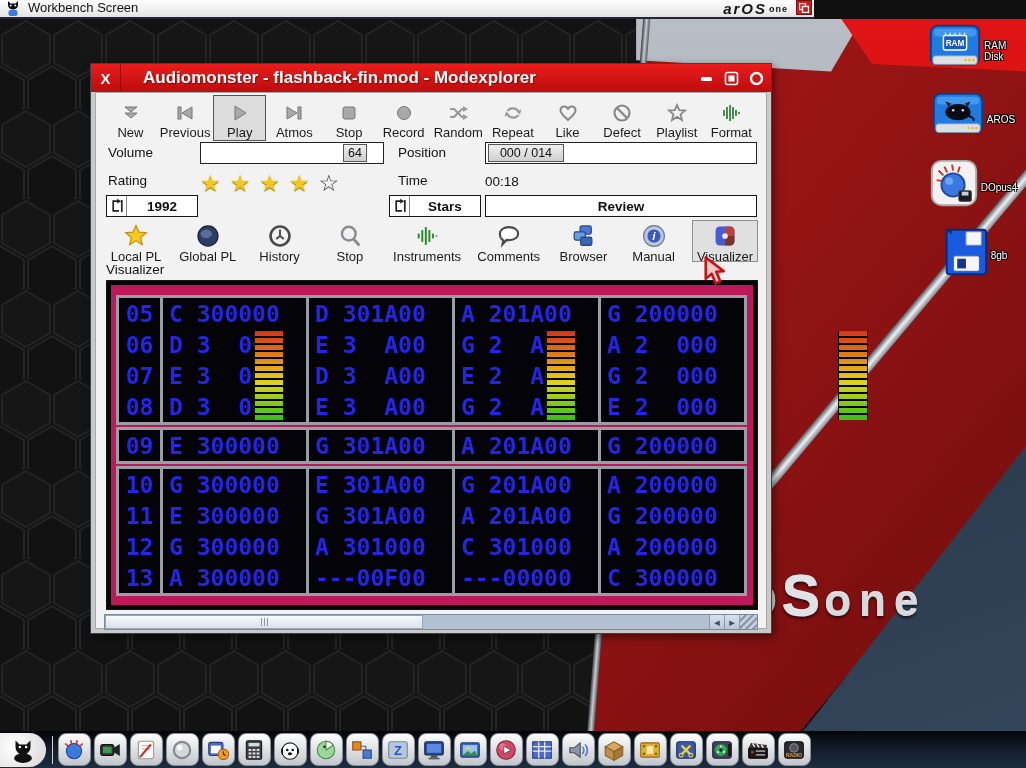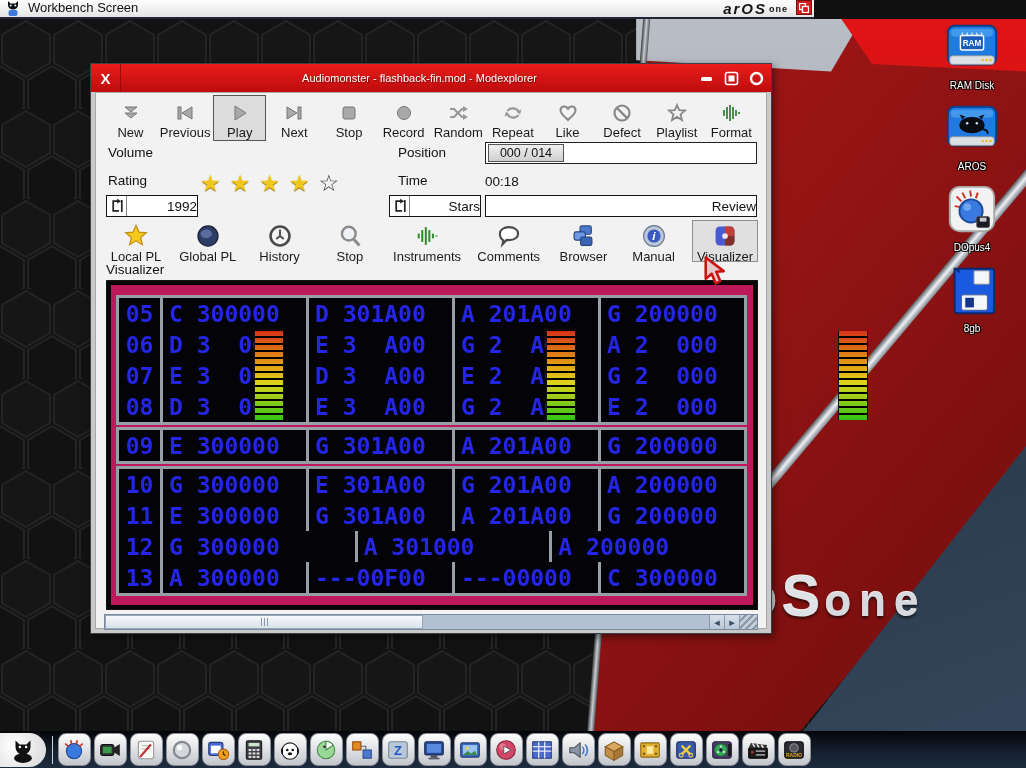--- a/index.html
+++ b/index.html
@@ -35,21 +35,21 @@
   .stripe2{left:644px;top:-10px;width:7px;height:780px;
     background:linear-gradient(90deg,#3a3a3a,#c7ccd2 50%,#55595f);transform:rotate(4.5deg);transform-origin:50% 0;}
   .wallpaper-logo{position:absolute;left:742px;top:543px;z-index:1;color:#dfe2e6;
     font-weight:700;font-size:58px;letter-spacing:4px;
     text-shadow:0 2px 3px rgba(0,0,0,.65),0 -1px 0 #fff;}
   .wallpaper-logo .wl-sub{font-size:44px;letter-spacing:8px;color:#d6dade;}
 
   
   #desk-icons{position:absolute;right:8px;top:22px;width:92px;display:flex;flex-direction:column;
     align-items:center;gap:12px;z-index:5;}
-  .desk-item{display:flex;flex-direction:column;align-items:center;cursor:default;}
+  .desk-item{display:flex;flex-direction:row;align-items:center;cursor:default;}
   .desk-item .dlabel{color:#fff;font-size:10px;margin-top:2px;
     text-shadow:1px 1px 0 #000,-1px -1px 0 #000,1px -1px 0 #000,-1px 1px 0 #000;}
 
   
   #taskbar{position:absolute;left:0;bottom:0;width:1026px;height:37px;z-index:60;
     background:linear-gradient(#04050a,#15202e 55%,#1d2c3f);display:flex;align-items:center;}
   .tb-start{width:46px;height:34px;background:radial-gradient(circle at 30% 40%,#ffffff,#d8d8d8);
     border-radius:0 18px 18px 0;display:flex;align-items:center;justify-content:center;margin-right:3px;
     border-right:1px solid #eee;}
   .tb-sep{width:1px;height:28px;background:#cfd4da;margin:0 3px;}
@@ -57,22 +57,22 @@
     background:linear-gradient(#fdfdfd,#c2c6cc);border:1px solid #8b9097;
     display:flex;align-items:center;justify-content:center;}
 
   
   #window{position:absolute;left:90px;top:63px;width:682px;height:571px;z-index:20;
     background:#c9c9c9;border:1px solid #3c4048;box-shadow:2px 3px 8px rgba(0,0,0,.5);}
   #titlebar{height:28px;background:linear-gradient(#ea1c1c,#bd0c0c);display:flex;align-items:center;
     color:#fff;}
   .tb-close{width:30px;height:28px;display:flex;align-items:center;justify-content:center;
     border-right:1px solid #9d0a0a;font-weight:700;font-size:15px;}
-  #titlebar .wtitle{flex:1;font-weight:400;font-size:11px;padding-left:22px;
-    text-shadow:1px 1px 1px rgba(0,0,0,.4);text-align:center;}
+  #titlebar .wtitle{flex:1;font-weight:700;font-size:17px;padding-left:22px;
+    text-shadow:1px 1px 1px rgba(0,0,0,.4);}
   .tb-btn{width:20px;height:20px;margin-right:5px;display:flex;align-items:center;justify-content:center;}
   #win-body{position:relative;margin:0 4px 4px;background:#f2f2f2;height:537px;border:1px solid #a8a8a8;}
 
   
   #toolbar1{position:absolute;left:8px;top:2px;right:8px;height:46px;display:flex;justify-content:space-between;}
   .t1-btn{width:53px;display:flex;flex-direction:column;align-items:center;justify-content:flex-end;
     padding-top:3px;border:1px solid transparent;}
   .t1-btn.active{background:#dcdcdc;border:1px solid #555;}
   .t1-btn .tico{height:24px;display:flex;align-items:center;}
   .t1-btn .tlabel,.t2-btn .tlabel{font-size:13px;color:#1a1a1a;white-space:nowrap;}
@@ -89,21 +89,21 @@
   .star-full{color:#f2c71d;text-shadow:0 1px 1px #8a6a00;}
   .star-empty{color:#3c3c3c;}
   .time-val{position:absolute;left:389px;top:4px;}
 
   
   #row-fields{position:absolute;left:0;right:0;top:102px;height:22px;}
   .cfield{position:absolute;top:0;height:22px;background:#fff;border:1px solid #161616;
     display:flex;align-items:center;font-size:13.5px;color:#111;}
   .cfield .cyc{width:20px;height:100%;display:flex;align-items:center;justify-content:center;
     border-right:1px solid #888;}
-  .cfield .cval{flex:1;text-align:right;}
+  .cfield .cval{flex:1;text-align:center;font-weight:bold;}
 
   
   #toolbar2{position:absolute;left:8px;top:127px;right:8px;height:42px;display:flex;justify-content:space-between;}
   .t2-btn{min-width:64px;display:flex;flex-direction:column;align-items:center;padding:2px 4px 0;
     border:1px solid transparent;}
   .t2-btn.active{background:#e0e0e0;border:1px solid #909090;}
   .t2-btn .tico{height:26px;display:flex;align-items:center;}
 
   
   #vis-label{position:absolute;left:10px;top:169px;font-size:13.5px;color:#111;}
@@ -303,21 +303,21 @@
           </span>
     <span class="tlabel">Play</span>
         </div>
         <div class="t1-btn">
           <span class="tico">
             <svg width="22" height="22" viewBox="0 0 22 22">
               <path d="M4 5v12l10-6z" fill="#a9a9a9" stroke="#777" stroke-width="1"></path>
               <rect x="15" y="5" width="3" height="12" fill="#a9a9a9" stroke="#777" stroke-width="1"></rect>
             </svg>
           </span>
-    <span class="tlabel">Next</span>
+    <span class="tlabel">Atmos</span>
         </div>
         <div class="t1-btn">
           <span class="tico">
             <svg width="22" height="22" viewBox="0 0 22 22">
               <rect x="5" y="5" width="12" height="12" rx="2" fill="#a9a9a9" stroke="#777" stroke-width="1"></rect>
             </svg>
           </span>
     <span class="tlabel">Stop</span>
         </div>
         <div class="t1-btn">
@@ -387,20 +387,23 @@
                 <line x1="19" y1="10" x2="19" y2="12"></line>
               </g>
             </svg>
           </span>
     <span class="tlabel">Format</span>
         </div>
       </div>
 
     <div class="frow" id="row-vol">
       <span class="flabel" style="left:12px">Volume</span>
+      <div class="slider" style="left:104px;width:184px">
+        <div class="sknob" style="right:16px;width:24px">64</div>
+      </div>
       <span class="flabel" style="left:302px">Position</span>
       <div class="slider" style="left:389px;width:272px">
         <div class="sknob" style="left:2px;width:76px">000 / 014</div>
       </div>
     </div>
 
     <div class="frow" id="row-rate">
       <span class="flabel" style="left:12px">Rating</span>
       <div class="stars" id="stars">
           <span class="star-full">★</span>
@@ -588,20 +591,21 @@
               <div class="trk-num">11</div>
               <div class="trk-cell"><span>E 300000</span></div>
               <div class="trk-cell"><span>G 301A00</span></div>
               <div class="trk-cell"><span>A 201A00</span></div>
               <div class="trk-cell"><span>G 200000</span></div>
             </div>
             <div class="trk-row">
               <div class="trk-num">12</div>
               <div class="trk-cell"><span>G 300000</span></div>
               <div class="trk-cell"><span>A 301000</span></div>
+              <div class="trk-cell"><span>C 301000</span></div>
               <div class="trk-cell"><span>A 200000</span></div>
             </div>
             <div class="trk-row">
               <div class="trk-num">13</div>
               <div class="trk-cell"><span>A 300000</span></div>
               <div class="trk-cell"><span>---00F00</span></div>
               <div class="trk-cell"><span>---00000</span></div>
               <div class="trk-cell"><span>C 300000</span></div>
             </div>
           </div>

